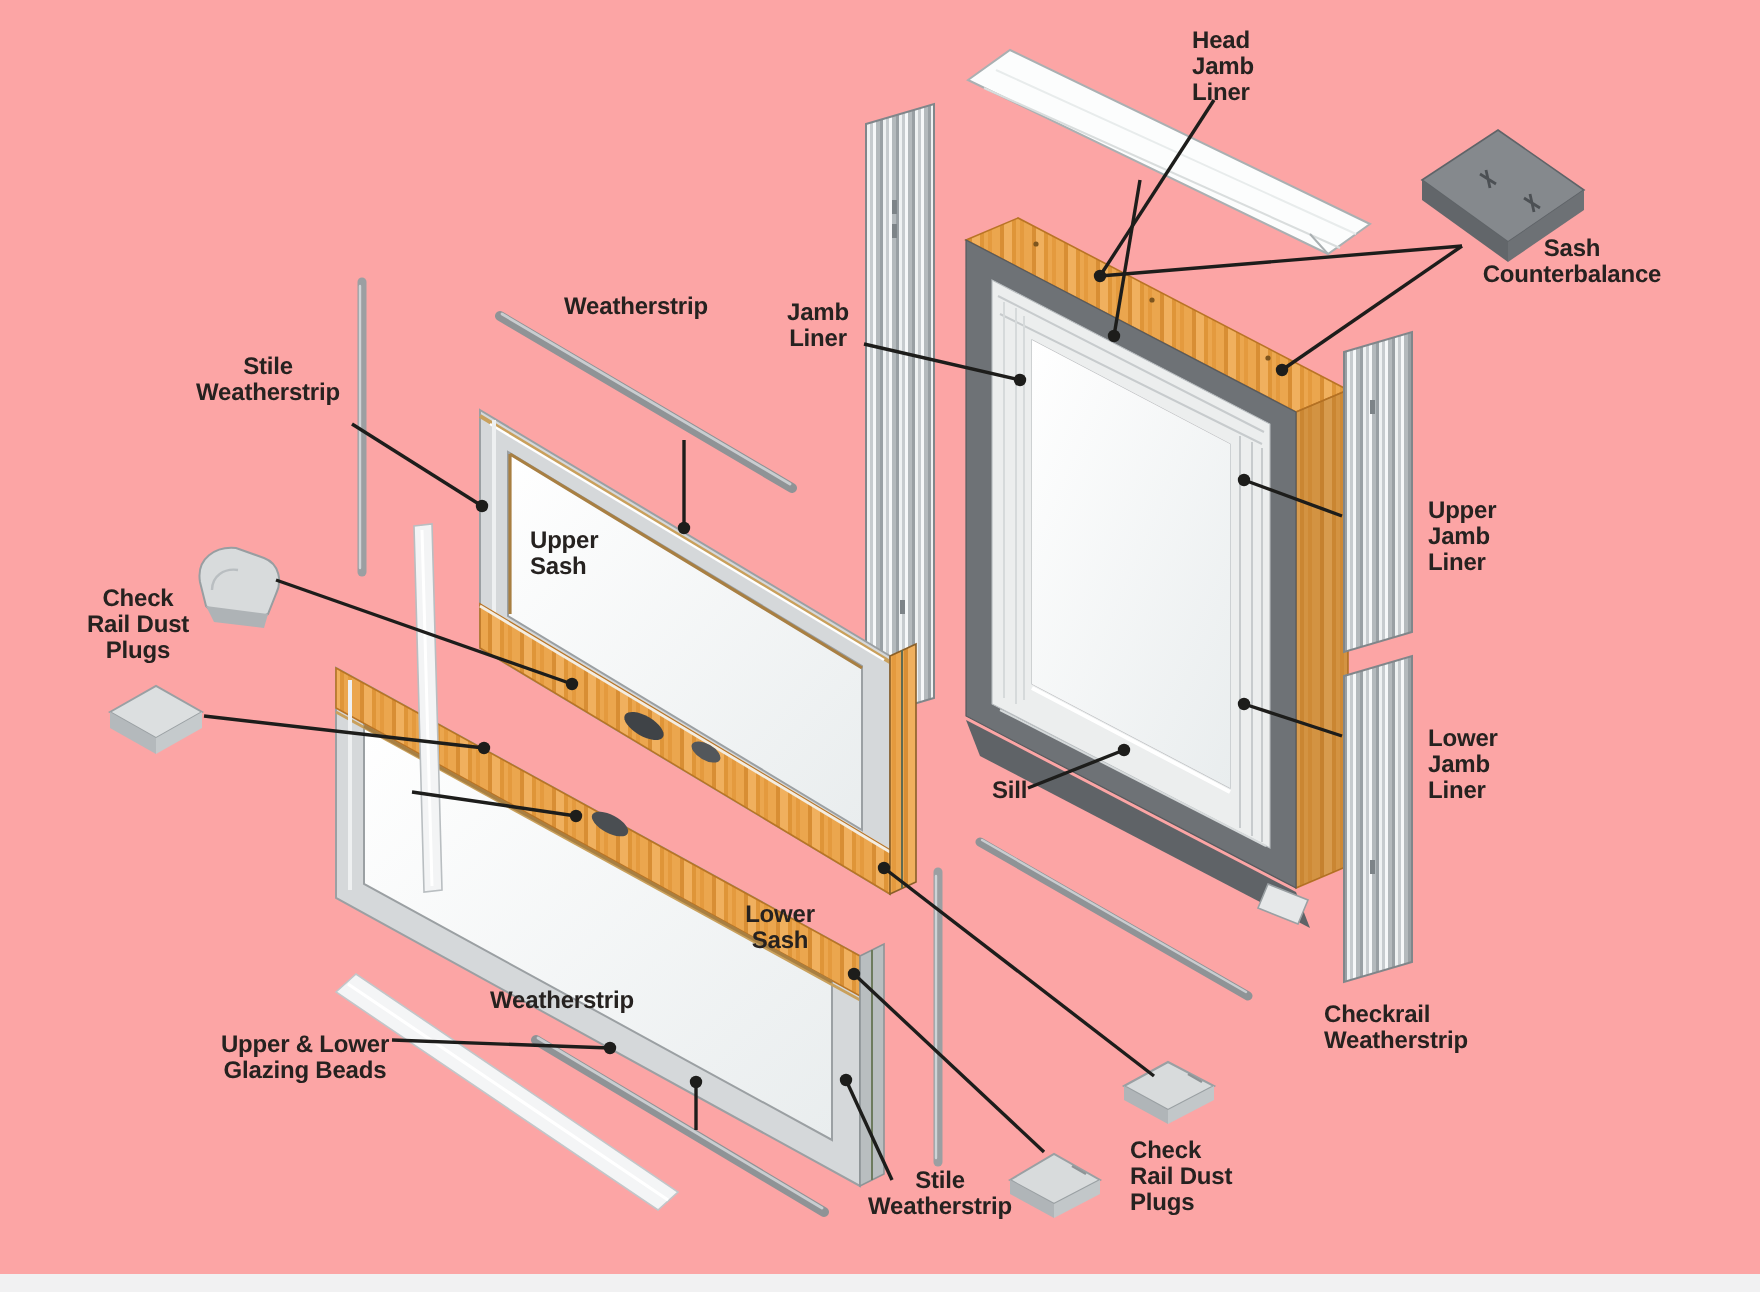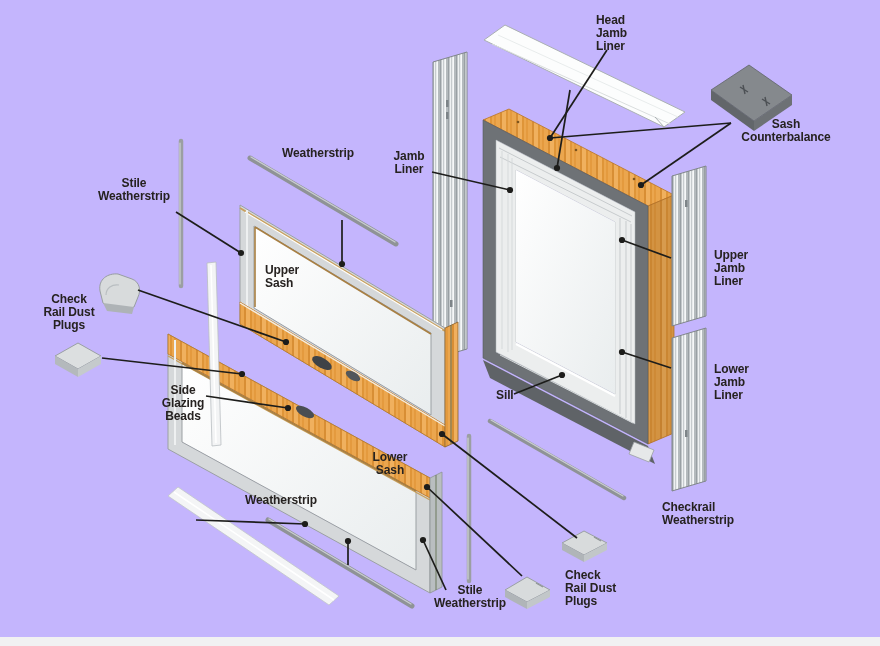--- a/index.html
+++ b/index.html
@@ -1,16 +1,16 @@
 <!DOCTYPE html>
 <html><head>
 <meta charset="utf-8">
 <style>
   html,body{margin:0;padding:0;background:#fff;}
-  #stage{position:relative;width:880px;height:646px;background:#c4b5fd;overflow:hidden;
+  #stage{position:relative;width:880px;height:646px;background:#fca5a5;overflow:hidden;
          font-family:"Liberation Sans",sans-serif;}
   #art{position:absolute;left:0;top:0;}
   .lbl{position:absolute;font:700 12px/13px "Liberation Sans",sans-serif;color:#262220;
        white-space:pre-line;text-align:center;letter-spacing:-0.1px;}
   .ta-l{text-align:left;}
   #footer-strip{position:absolute;left:0;bottom:0;width:880px;height:9px;background:#f1f1f2;}
 </style>
 </head>
 <body>
 
@@ -226,33 +226,32 @@
   <div class="lbl" style="left:383px;top:150px;width:52px">Jamb
 Liner</div>
   <div class="lbl" style="left:275px;top:147px;width:86px">Weatherstrip</div>
   <div class="lbl" style="left:90px;top:177px;width:88px">Stile
 Weatherstrip</div>
   <div class="lbl ta-l" style="left:265px;top:264px;width:60px">Upper
 Sash</div>
   <div class="lbl" style="left:25px;top:293px;width:88px">Check
 Rail Dust
 Plugs</div>
-  <div class="lbl" style="left:140px;top:384px;width:86px">Side
-Glazing
-Beads</div>
   <div class="lbl ta-l" style="left:496px;top:389px;width:30px">Sill</div>
   <div class="lbl ta-l" style="left:714px;top:249px;width:60px">Upper
 Jamb
 Liner</div>
   <div class="lbl ta-l" style="left:714px;top:363px;width:60px">Lower
 Jamb
 Liner</div>
   <div class="lbl" style="left:348px;top:451px;width:84px">Lower
 Sash</div>
   <div class="lbl" style="left:238px;top:494px;width:86px">Weatherstrip</div>
+  <div class="lbl" style="left:85px;top:516px;width:135px">Upper &amp; Lower
+Glazing Beads</div>
   <div class="lbl ta-l" style="left:662px;top:501px;width:95px">Checkrail
 Weatherstrip</div>
   <div class="lbl" style="left:425px;top:584px;width:90px">Stile
 Weatherstrip</div>
   <div class="lbl ta-l" style="left:565px;top:569px;width:80px">Check
 Rail Dust
 Plugs</div>
 
   <div id="footer-strip"></div>
 </div>

